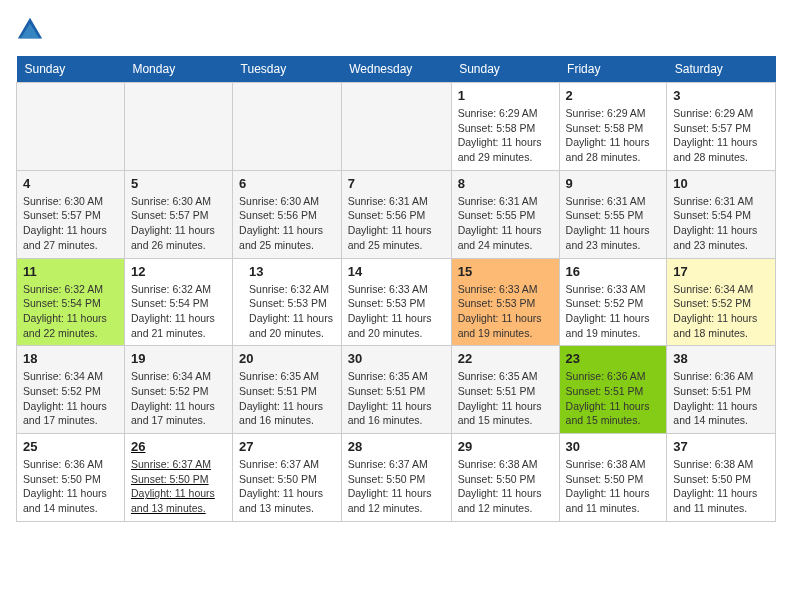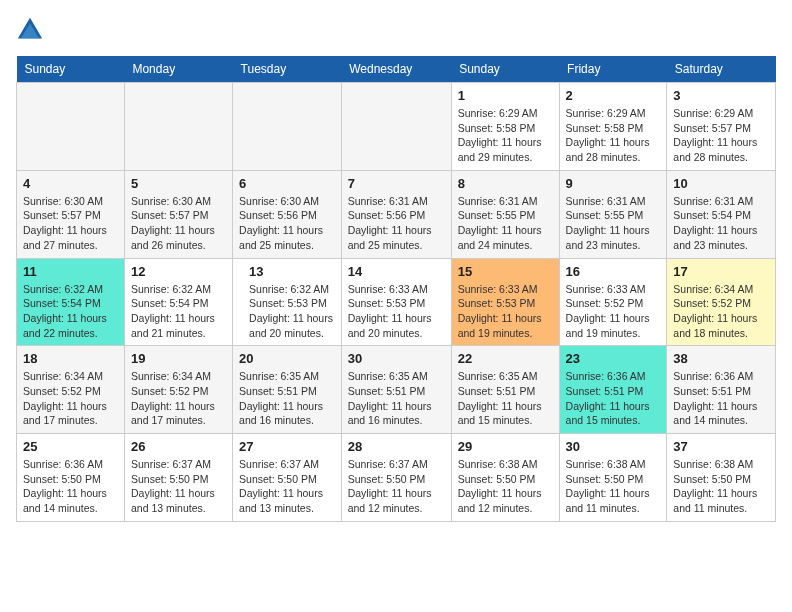--- a/index.html
+++ b/index.html
@@ -190,21 +190,21 @@
 Daylight: 11 hours and 23 minutes.</div>
         </td>
         <td style="background: rgb(245, 245, 245);">
           <span class="day-num">10</span>
           <div class="day-info" style="white-space: pre-line;">Sunrise: 6:31 AM
 Sunset: 5:54 PM
 Daylight: 11 hours and 23 minutes.</div>
         </td>
       </tr>
       <tr>
-        <td style="background: #5eead4;">
+        <td style="background: #bef264;">
           <span class="day-num">11</span>
           <div class="day-info" style="white-space: pre-line;">Sunrise: 6:32 AM
 Sunset: 5:54 PM
 Daylight: 11 hours and 22 minutes.</div>
         </td>
         <td style="background: rgb(255, 255, 255);">
           <span class="day-num">12</span>
           <div class="day-info" style="white-space: pre-line;">Sunrise: 6:32 AM
 Sunset: 5:54 PM
 Daylight: 11 hours and 21 minutes.</div>
@@ -264,41 +264,41 @@
           <div class="day-info" style="white-space: pre-line;">Sunrise: 6:35 AM
 Sunset: 5:51 PM
 Daylight: 11 hours and 16 minutes.</div>
         </td>
         <td style="background: rgb(245, 245, 245);">
           <span class="day-num">22</span>
           <div class="day-info" style="white-space: pre-line;">Sunrise: 6:35 AM
 Sunset: 5:51 PM
 Daylight: 11 hours and 15 minutes.</div>
         </td>
-        <td style="background: #5eead4;">
+        <td style="background: #84cc16;">
           <span class="day-num">23</span>
           <div class="day-info" style="white-space: pre-line;">Sunrise: 6:36 AM
 Sunset: 5:51 PM
 Daylight: 11 hours and 15 minutes.</div>
         </td>
         <td style="background: rgb(245, 245, 245);">
           <span class="day-num">38</span>
           <div class="day-info" style="white-space: pre-line;">Sunrise: 6:36 AM
 Sunset: 5:51 PM
 Daylight: 11 hours and 14 minutes.</div>
         </td>
       </tr>
       <tr>
         <td style="background: rgb(255, 255, 255);">
           <span class="day-num">25</span>
           <div class="day-info" style="white-space: pre-line;">Sunrise: 6:36 AM
 Sunset: 5:50 PM
 Daylight: 11 hours and 14 minutes.</div>
         </td>
-        <td style="background: rgb(255, 255, 255);">
+        <td style="background: rgb(255, 255, 255); text-decoration: underline;">
           <span class="day-num">26</span>
           <div class="day-info" style="white-space: pre-line;">Sunrise: 6:37 AM
 Sunset: 5:50 PM
 Daylight: 11 hours and 13 minutes.</div>
         </td>
         <td style="background: rgb(255, 255, 255);">
           <span class="day-num">27</span>
           <div class="day-info" style="white-space: pre-line;">Sunrise: 6:37 AM
 Sunset: 5:50 PM
 Daylight: 11 hours and 13 minutes.</div>

